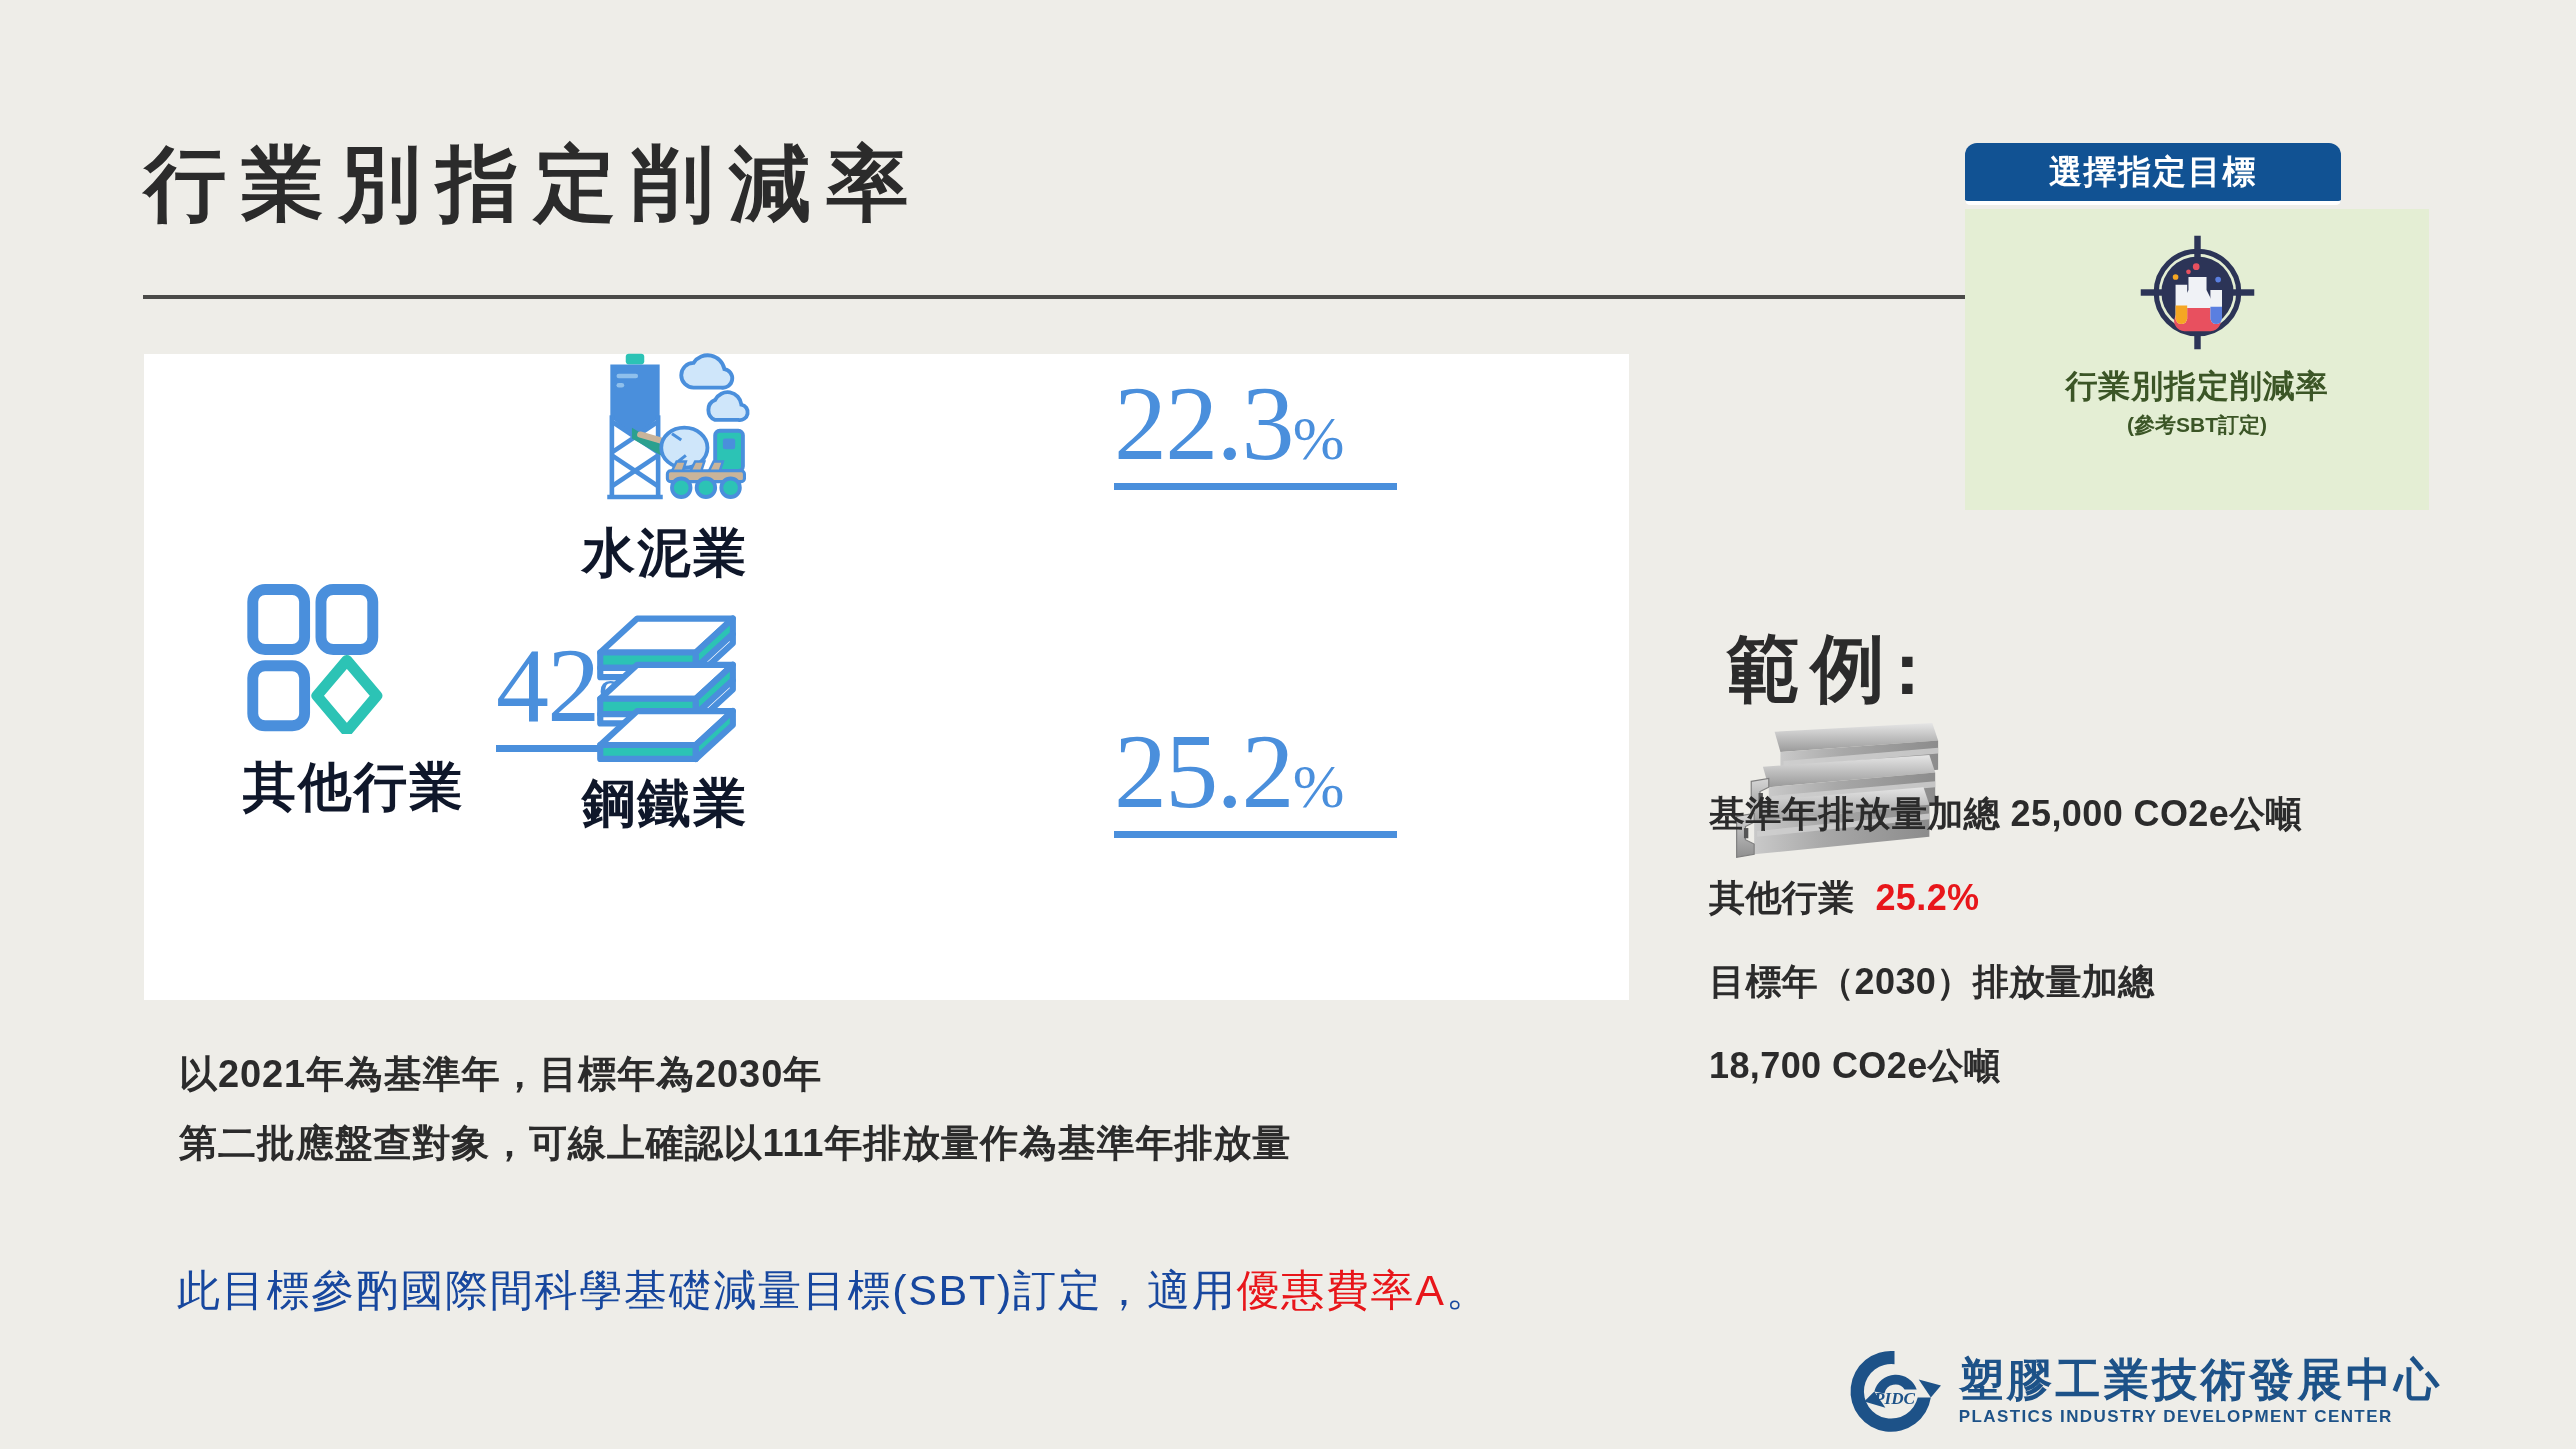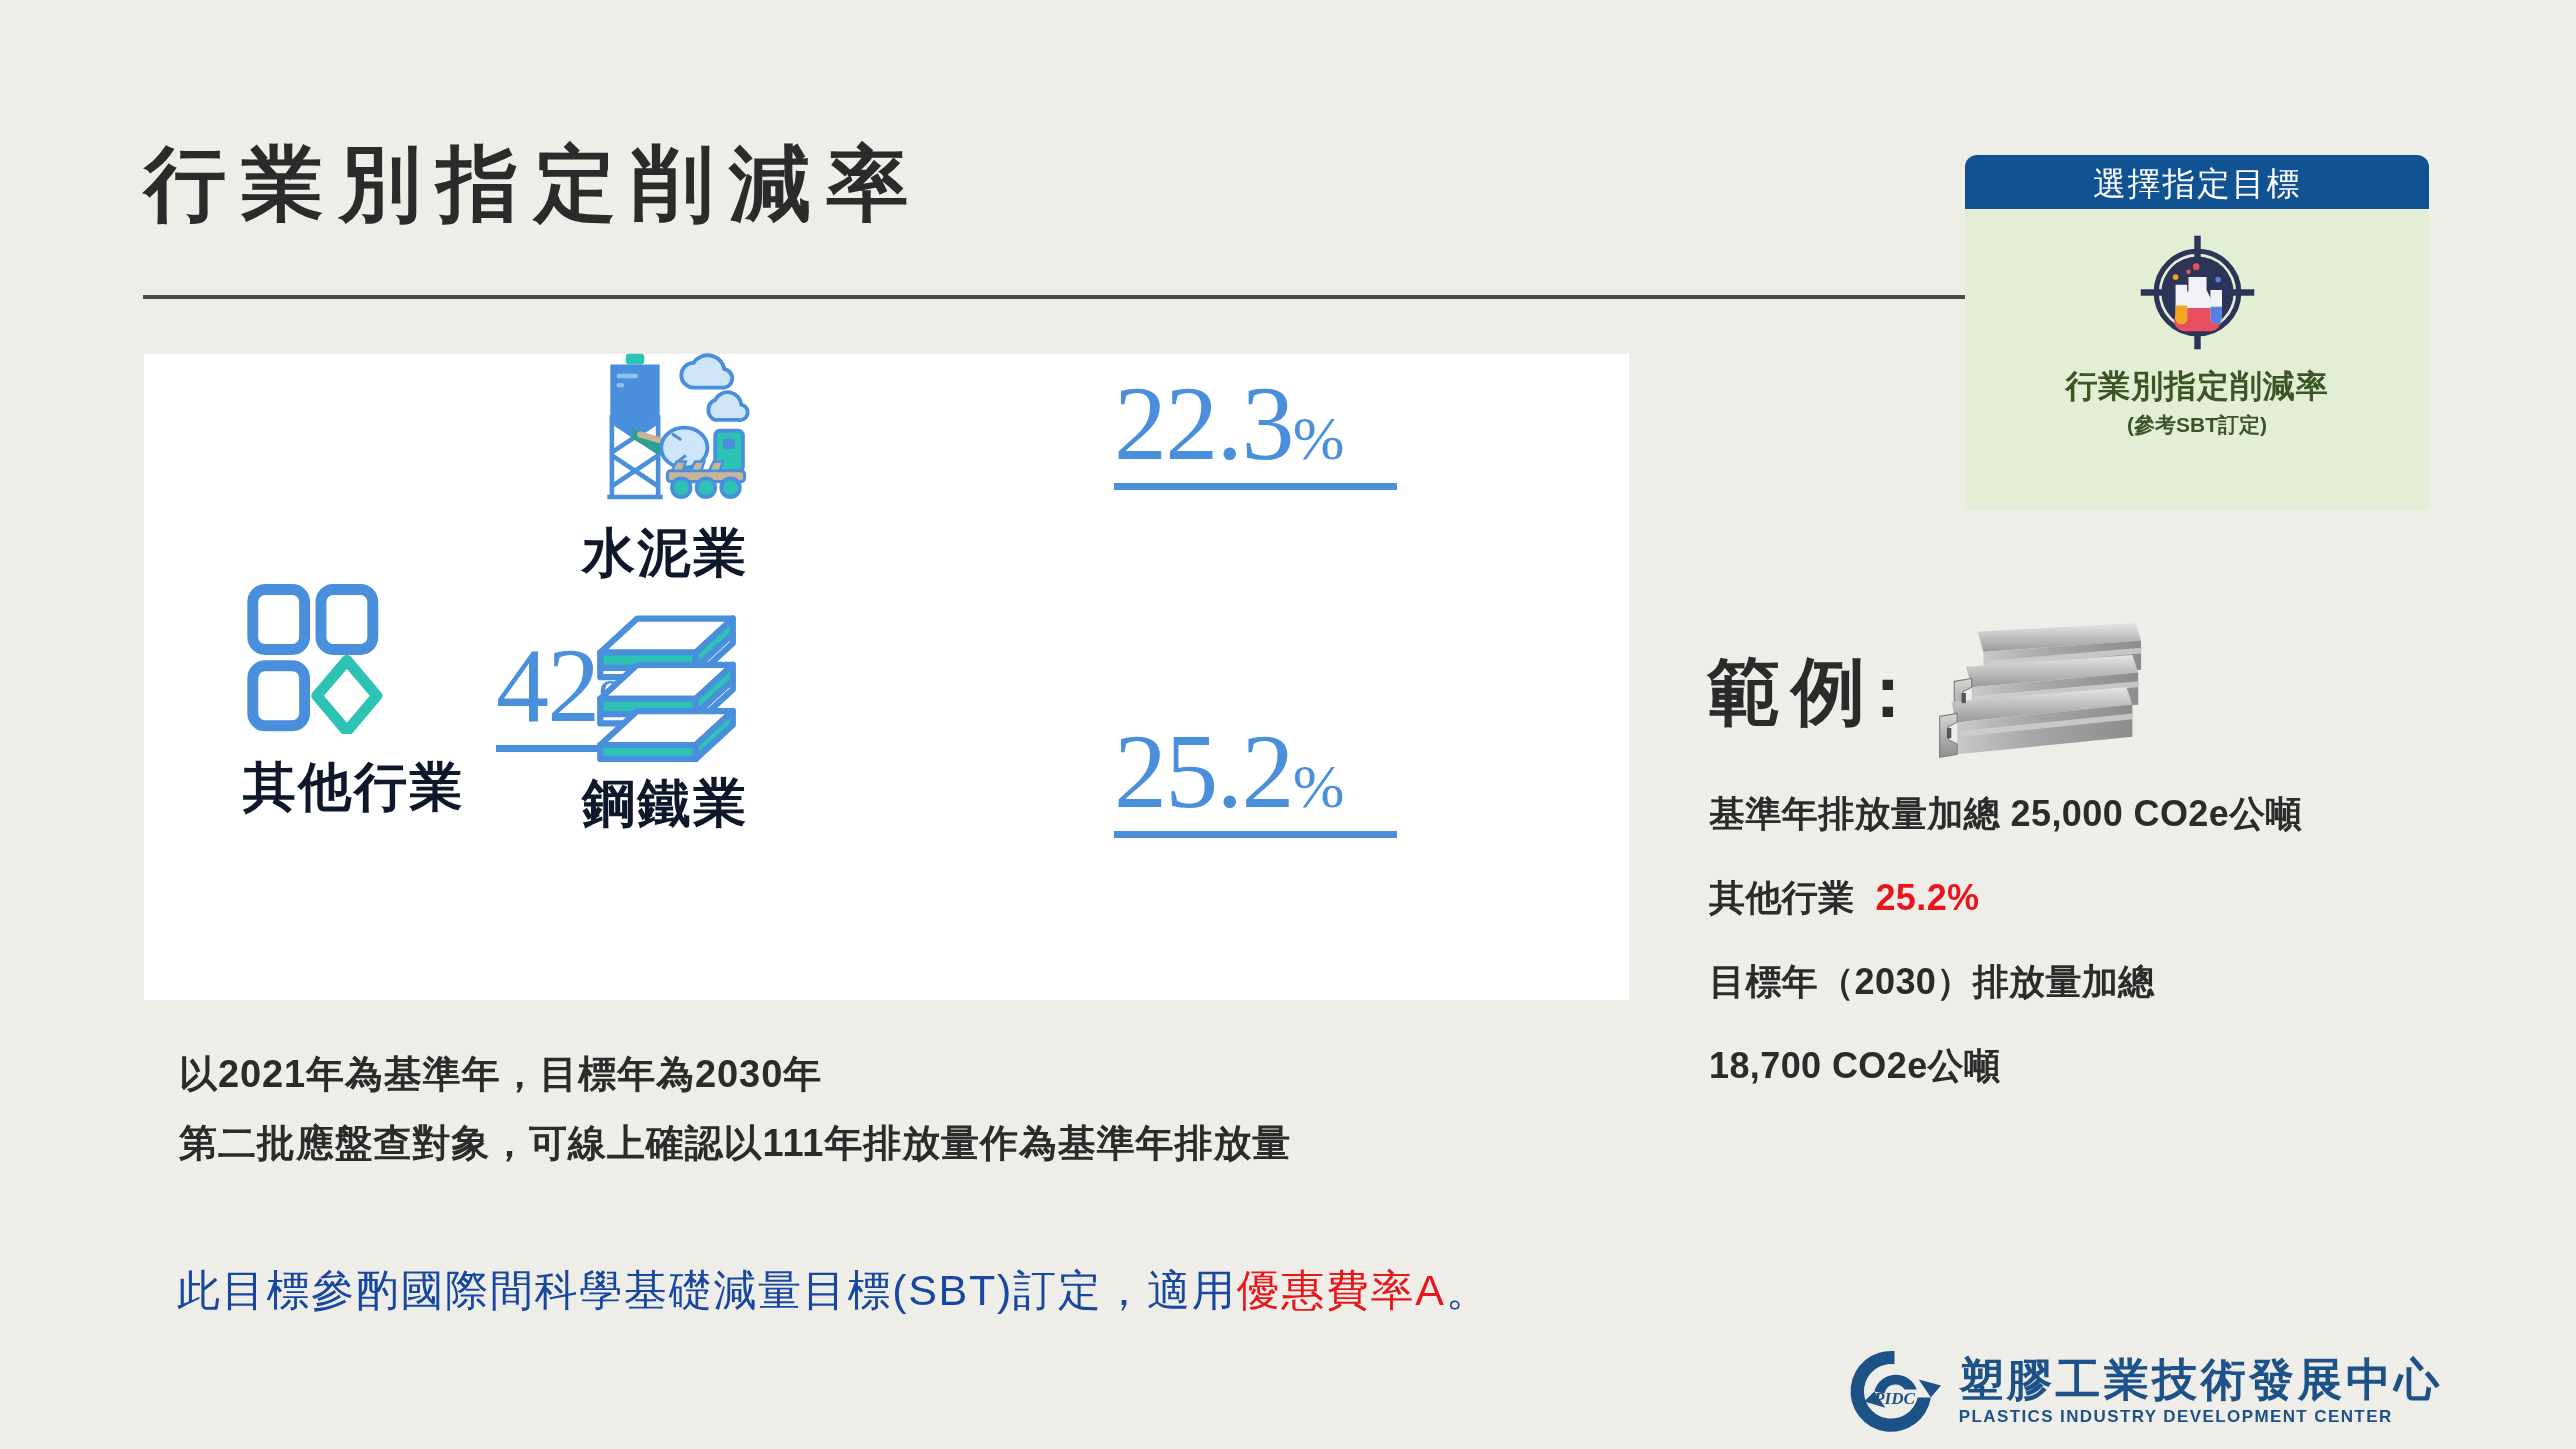--- a/index.html
+++ b/index.html
@@ -20,25 +20,25 @@
   #title-rule{
     position:absolute;left:143px;top:295px;width:1822px;height:4.3px;
     background:#4A4A48;
   }
 
   
   #target-badge{
     position:absolute;left:1965px;top:143px;width:464px;height:368px;
   }
   #badge-header{
-    position:absolute;left:0;top:12px;width:464px;height:62px;
+    position:absolute;left:0;top:0;width:376px;height:62px;
     background:#115293;border-radius:12px 12px 5.2px 5.2px;
     border-bottom:4.3px solid #FFFFFF;
     display:flex;align-items:center;justify-content:center;
-    color:#FFFFFF;font-size:33px;font-weight:normal;letter-spacing:1.7px;
+    color:#FFFFFF;font-size:33px;font-weight:bold;letter-spacing:1.7px;
     box-sizing:border-box;
   }
   #badge-body{
     position:absolute;left:0;top:66px;width:464px;height:301px;
     background:#E4EED4;display:flex;flex-direction:column;
     align-items:center;justify-content:flex-start;padding-top:19px;
     box-sizing:border-box;
   }
   #badge-label{
     font-size:32px;font-weight:bold;color:#3B5526;letter-spacing:0.9px;
@@ -94,21 +94,21 @@
   #highlight-line{
     position:absolute;left:177px;top:1262px;
     font-size:43px;font-weight:normal;color:#17479E;
     letter-spacing:1.7px;white-space:nowrap;
   }
   #highlight-line .red{color:#E8161A;}
 
   
   #example-head{
     position:absolute;left:1707px;top:620px;
-    display:flex;align-items:center;
+    display:flex;align-items:center;flex-direction:column;
   }
   #example-title{
     font-size:74px;font-weight:bold;color:#2B2B2B;letter-spacing:10.3px;
     white-space:nowrap;
   }
   #beam-img{width:234px;height:146px;margin-left:8.6px;}
   .ex-line{
     position:absolute;left:1709px;font-size:36px;font-weight:bold;
     color:#2B2B2B;white-space:nowrap;letter-spacing:0.4px;
   }

